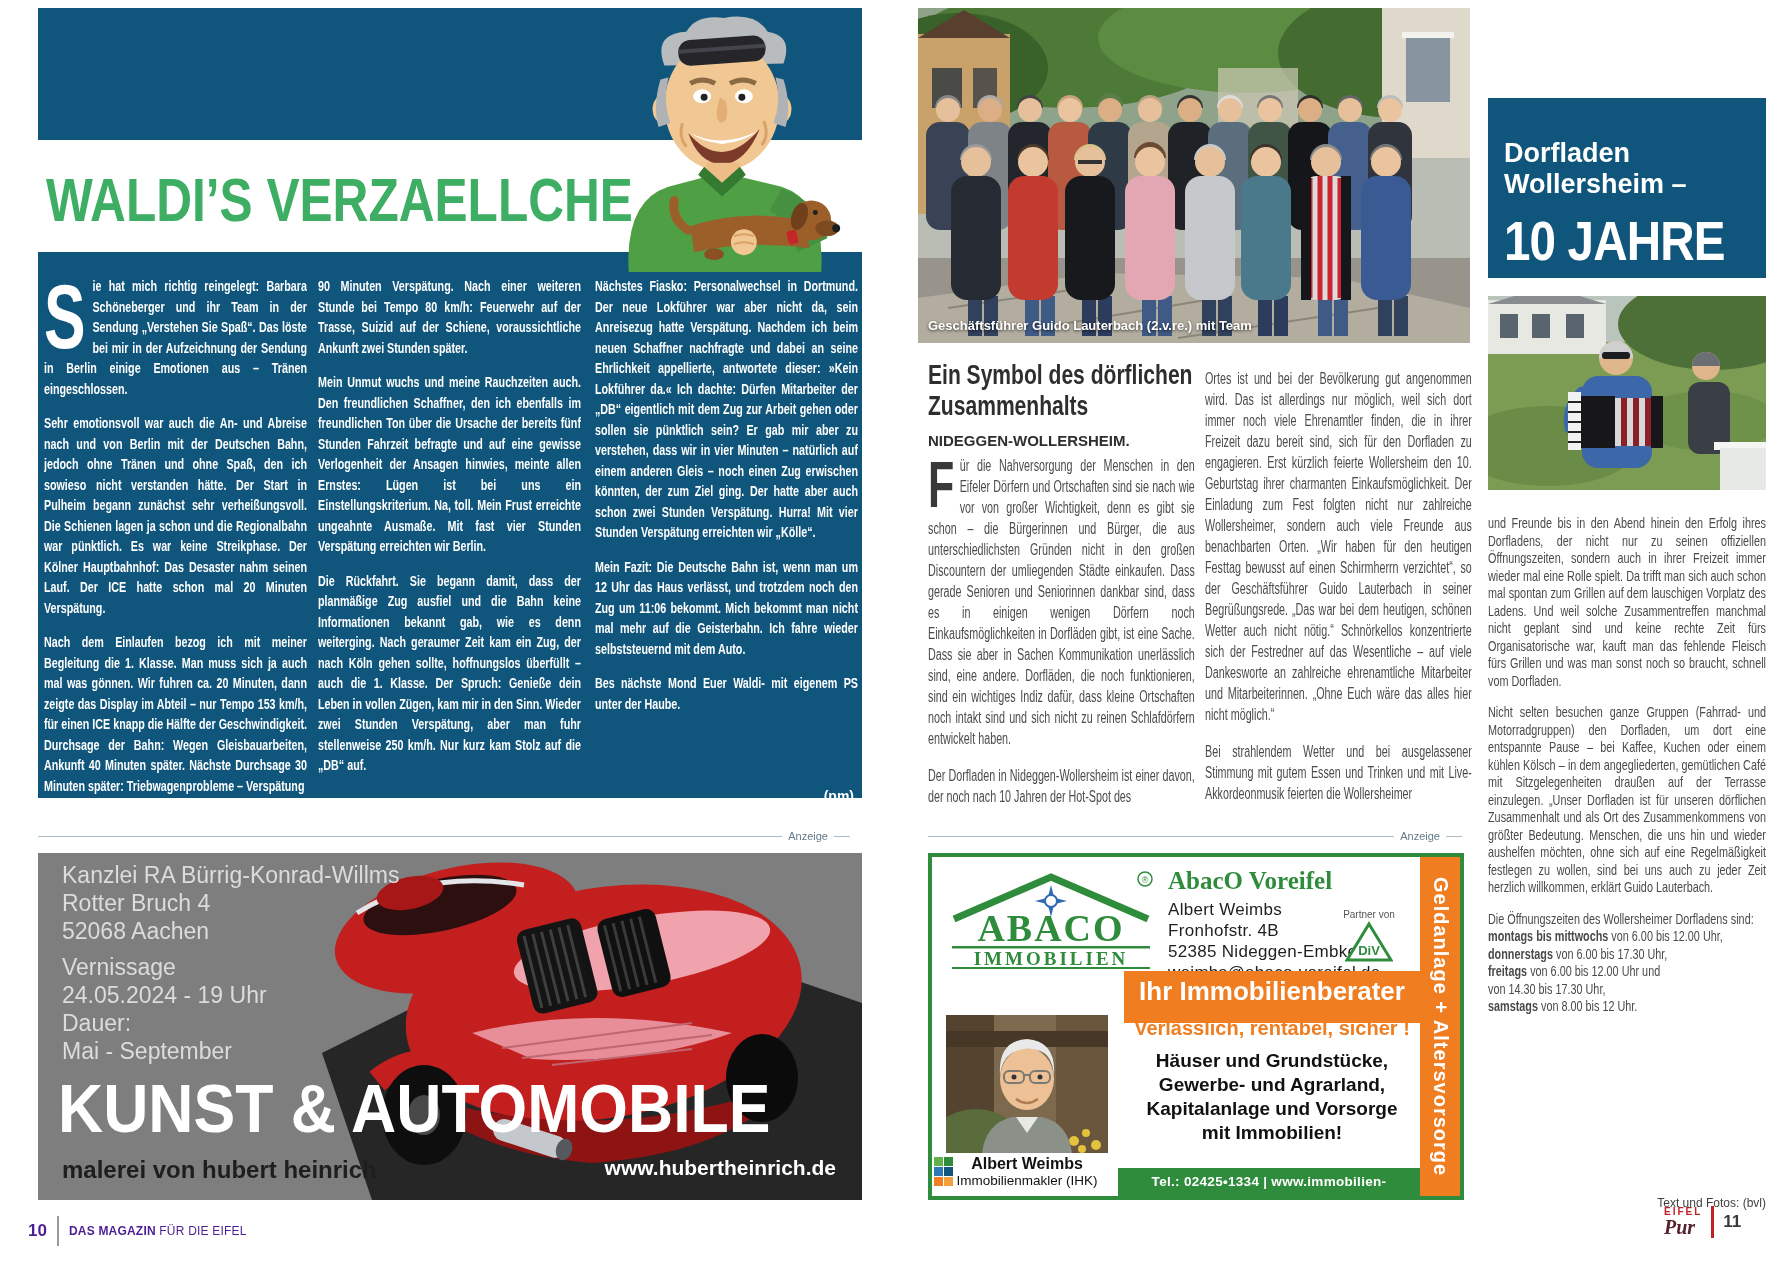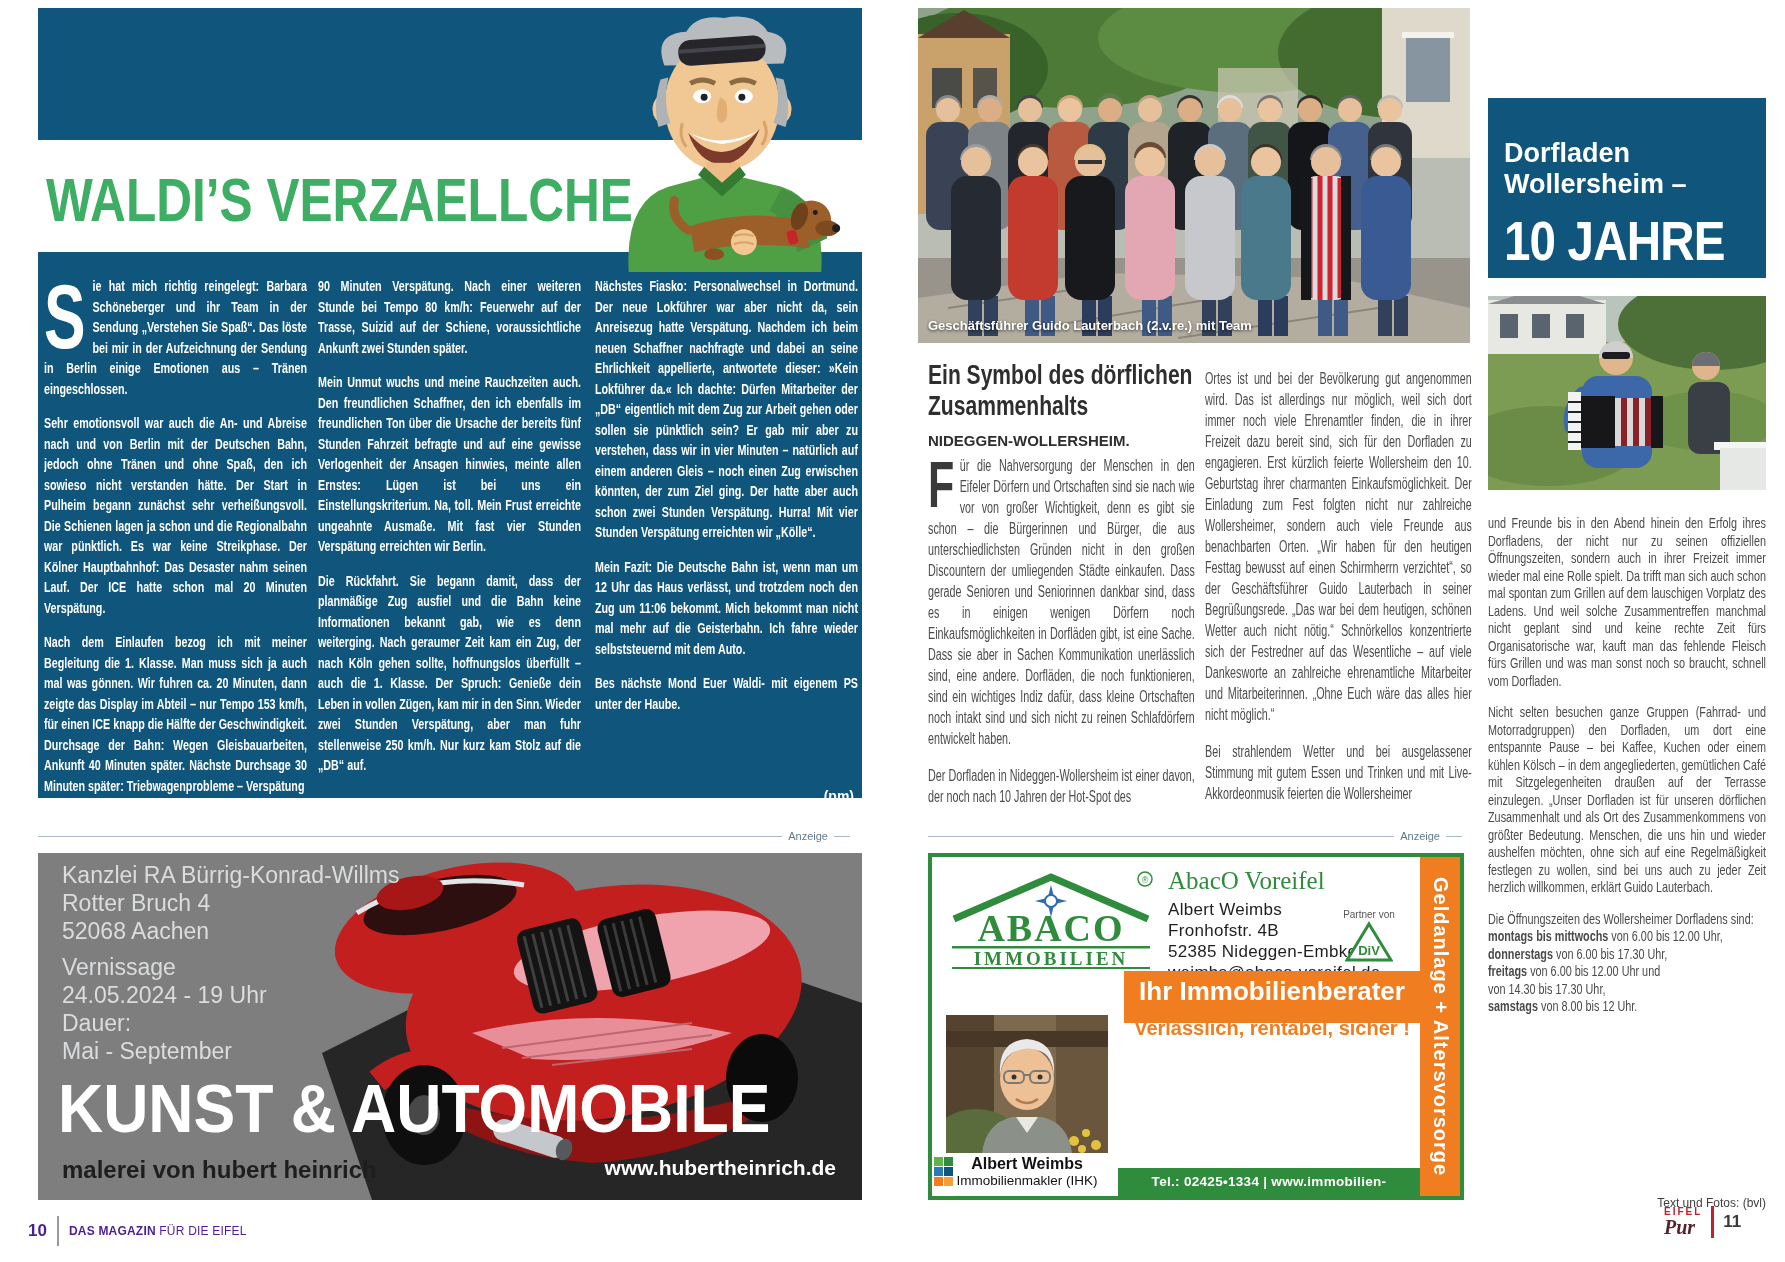--- a/index.html
+++ b/index.html
@@ -50,21 +50,21 @@
   #sidebar-photo{left:1488px;top:296px;width:278px;height:194px;overflow:hidden;}
   #sidebar-text{left:1488px;top:514px;width:385px;transform:scaleX(.722);transform-origin:top left;font-size:15px;line-height:17.5px;color:#4a4a4a;text-align:justify;}
   #sidebar-text p{margin:0 0 14px 0;}
   .hour-line .day{font-weight:bold;}
   #credit{left:1536px;top:1196px;width:230px;text-align:right;font-size:12px;color:#3f3f3f;}
   
   #abaco-ad{left:928px;top:853px;width:536px;height:347px;border:4px solid #2F8C3C;background:#fff;box-sizing:border-box;}
   #abaco-strip{position:absolute;right:0;top:0;width:40px;height:100%;background:#F07D1F;display:flex;align-items:center;justify-content:center;}
   #abaco-strip span{writing-mode:vertical-rl;color:#fff;font-weight:bold;font-size:20px;letter-spacing:1px;white-space:nowrap;}
   #abaco-logo{position:absolute;left:14px;top:10px;width:210px;height:102px;}
-  #abaco-office{position:absolute;left:236px;top:10px;font-family:"Liberation Serif",serif;font-weight:normal;font-size:25px;color:#2F8C3C;}
+  #abaco-office{position:absolute;left:236px;top:10px;font-family:"Liberation Serif",serif;font-weight:bold;font-size:25px;color:#2F8C3C;}
   #abaco-contact{position:absolute;left:236px;top:42px;font-size:17px;line-height:21px;color:#1f1f1f;letter-spacing:.3px;}
   #abaco-contact .line{display:block;}
   #abaco-partner{position:absolute;left:402px;top:52px;width:70px;text-align:center;font-size:10px;color:#555;}
   #abaco-banner{position:absolute;left:192px;top:114px;width:296px;height:52px;background:#F07D1F;color:#fff;font-weight:bold;font-size:26px;text-align:center;line-height:40px;}
   #abaco-slogan{position:absolute;left:192px;top:160px;width:296px;text-align:center;color:#F07D1F;font-weight:bold;font-size:20px;}
   #abaco-offer{position:absolute;left:192px;top:192px;width:296px;text-align:center;font-weight:bold;font-size:19px;line-height:24px;color:#111;white-space:pre-line;}
   #abaco-portrait{position:absolute;left:14px;top:158px;width:162px;height:138px;}
   #abaco-caption{position:absolute;left:14px;top:298px;width:162px;text-align:center;color:#111;}
   #abaco-caption .nm{font-weight:bold;font-size:16px;}
   #abaco-caption .rl{font-size:13.5px;}
@@ -442,20 +442,24 @@
   </div>
   <div id="abaco-partner">
     <span>Partner von</span>
     <svg viewBox="0 0 48 44" width="48" height="44">
       <polygon points="24,4 46,40 2,40" fill="#fff" stroke="#2F8C3C" stroke-width="3"></polygon>
       <text x="24" y="35" font-size="13" font-weight="bold" text-anchor="middle" fill="#2F8C3C">DiV</text>
     </svg>
   </div>
   <div id="abaco-banner">Ihr Immobilienberater</div>
   <div id="abaco-slogan">Verlässlich, rentabel, sicher !</div>
+  <div id="abaco-offer">Häuser und Grundstücke,
+Gewerbe- und Agrarland,
+Kapitalanlage und Vorsorge
+mit Immobilien!</div>
   <svg id="abaco-portrait" viewBox="0 0 162 138">
     <rect width="162" height="138" fill="#7d6a4e"></rect>
     <rect width="48" height="138" fill="#54432f"></rect>
     <rect x="110" width="52" height="138" fill="#6a563c"></rect>
     <rect y="16" width="162" height="16" fill="#463726"></rect>
     <ellipse cx="30" cy="120" rx="40" ry="26" fill="#5a6b3c"></ellipse>
     <circle cx="128" cy="126" r="5" fill="#e4c23e"></circle>
       <circle cx="140" cy="118" r="4" fill="#e4c23e"></circle>
     <circle cx="150" cy="130" r="5" fill="#e4c23e"></circle>
       <circle cx="136" cy="134" r="4" fill="#e4c23e"></circle>

